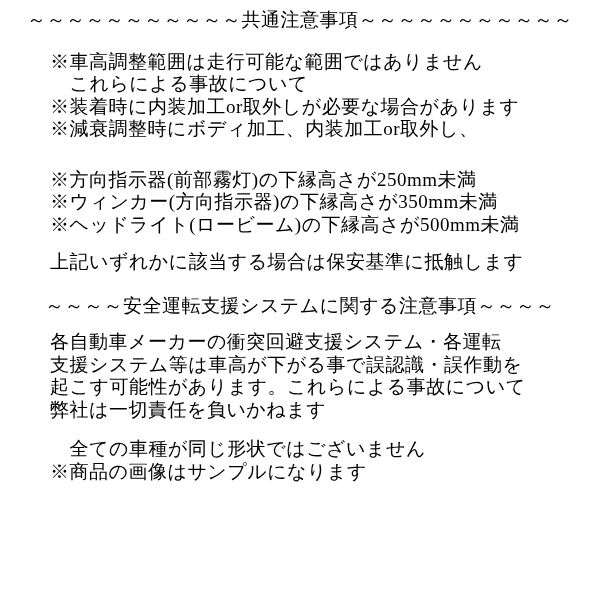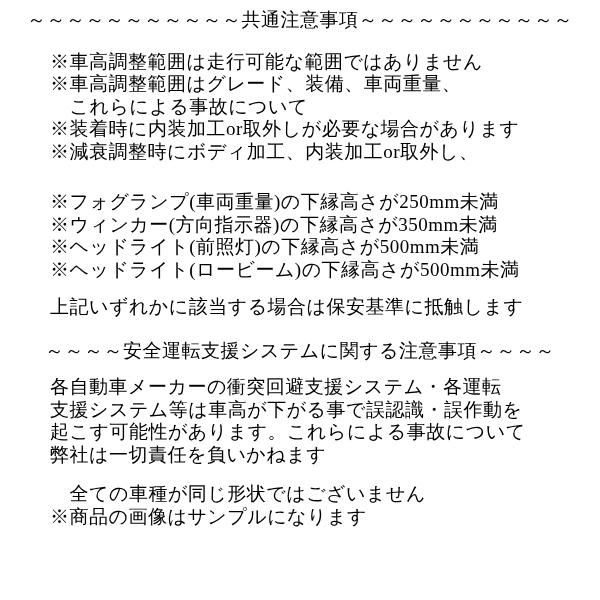--- a/index.html
+++ b/index.html
@@ -42,31 +42,29 @@
 </style>
 </head>
 <body>
 
 <div class="doc">
 
   <div class="hdr">～～～～～～～～～～～共通注意事項～～～～～～～～～～～</div>
   <div class="sp19"></div>
 
   <div class="line">※車高調整範囲は走行可能な範囲ではありません</div>
-  <div class="line">※車高調整範囲はグレード、装備、車両重量、</div>
   <div class="line">　これらによる事故について</div>
   <div class="line">※装着時に内装加工or取外しが必要な場合があります</div>
   <div class="line">※減衰調整時にボディ加工、内装加工or取外し、</div>
   <div class="sp16"></div>
 
   <div class="sp12"></div>
 
-  <div class="line">※フォグランプ(車両重量)の下縁高さが250mm未満</div>
+  <div class="line">※方向指示器(前部霧灯)の下縁高さが250mm未満</div>
   <div class="line">※ウィンカー(方向指示器)の下縁高さが350mm未満</div>
-  <div class="line">※ヘッドライト(前照灯)の下縁高さが500mm未満</div>
   <div class="line">※ヘッドライト(ロービーム)の下縁高さが500mm未満</div>
   <div class="sp15"></div>
 
   <div class="line">上記いずれかに該当する場合は保安基準に抵触します</div>
   <div class="sp21"></div>
 
   <div class="hdr">～～～～安全運転支援システムに関する注意事項～～～～</div>
   <div class="sp14"></div>
 
   <div class="line">各自動車メーカーの衝突回避支援システム・各運転</div>

